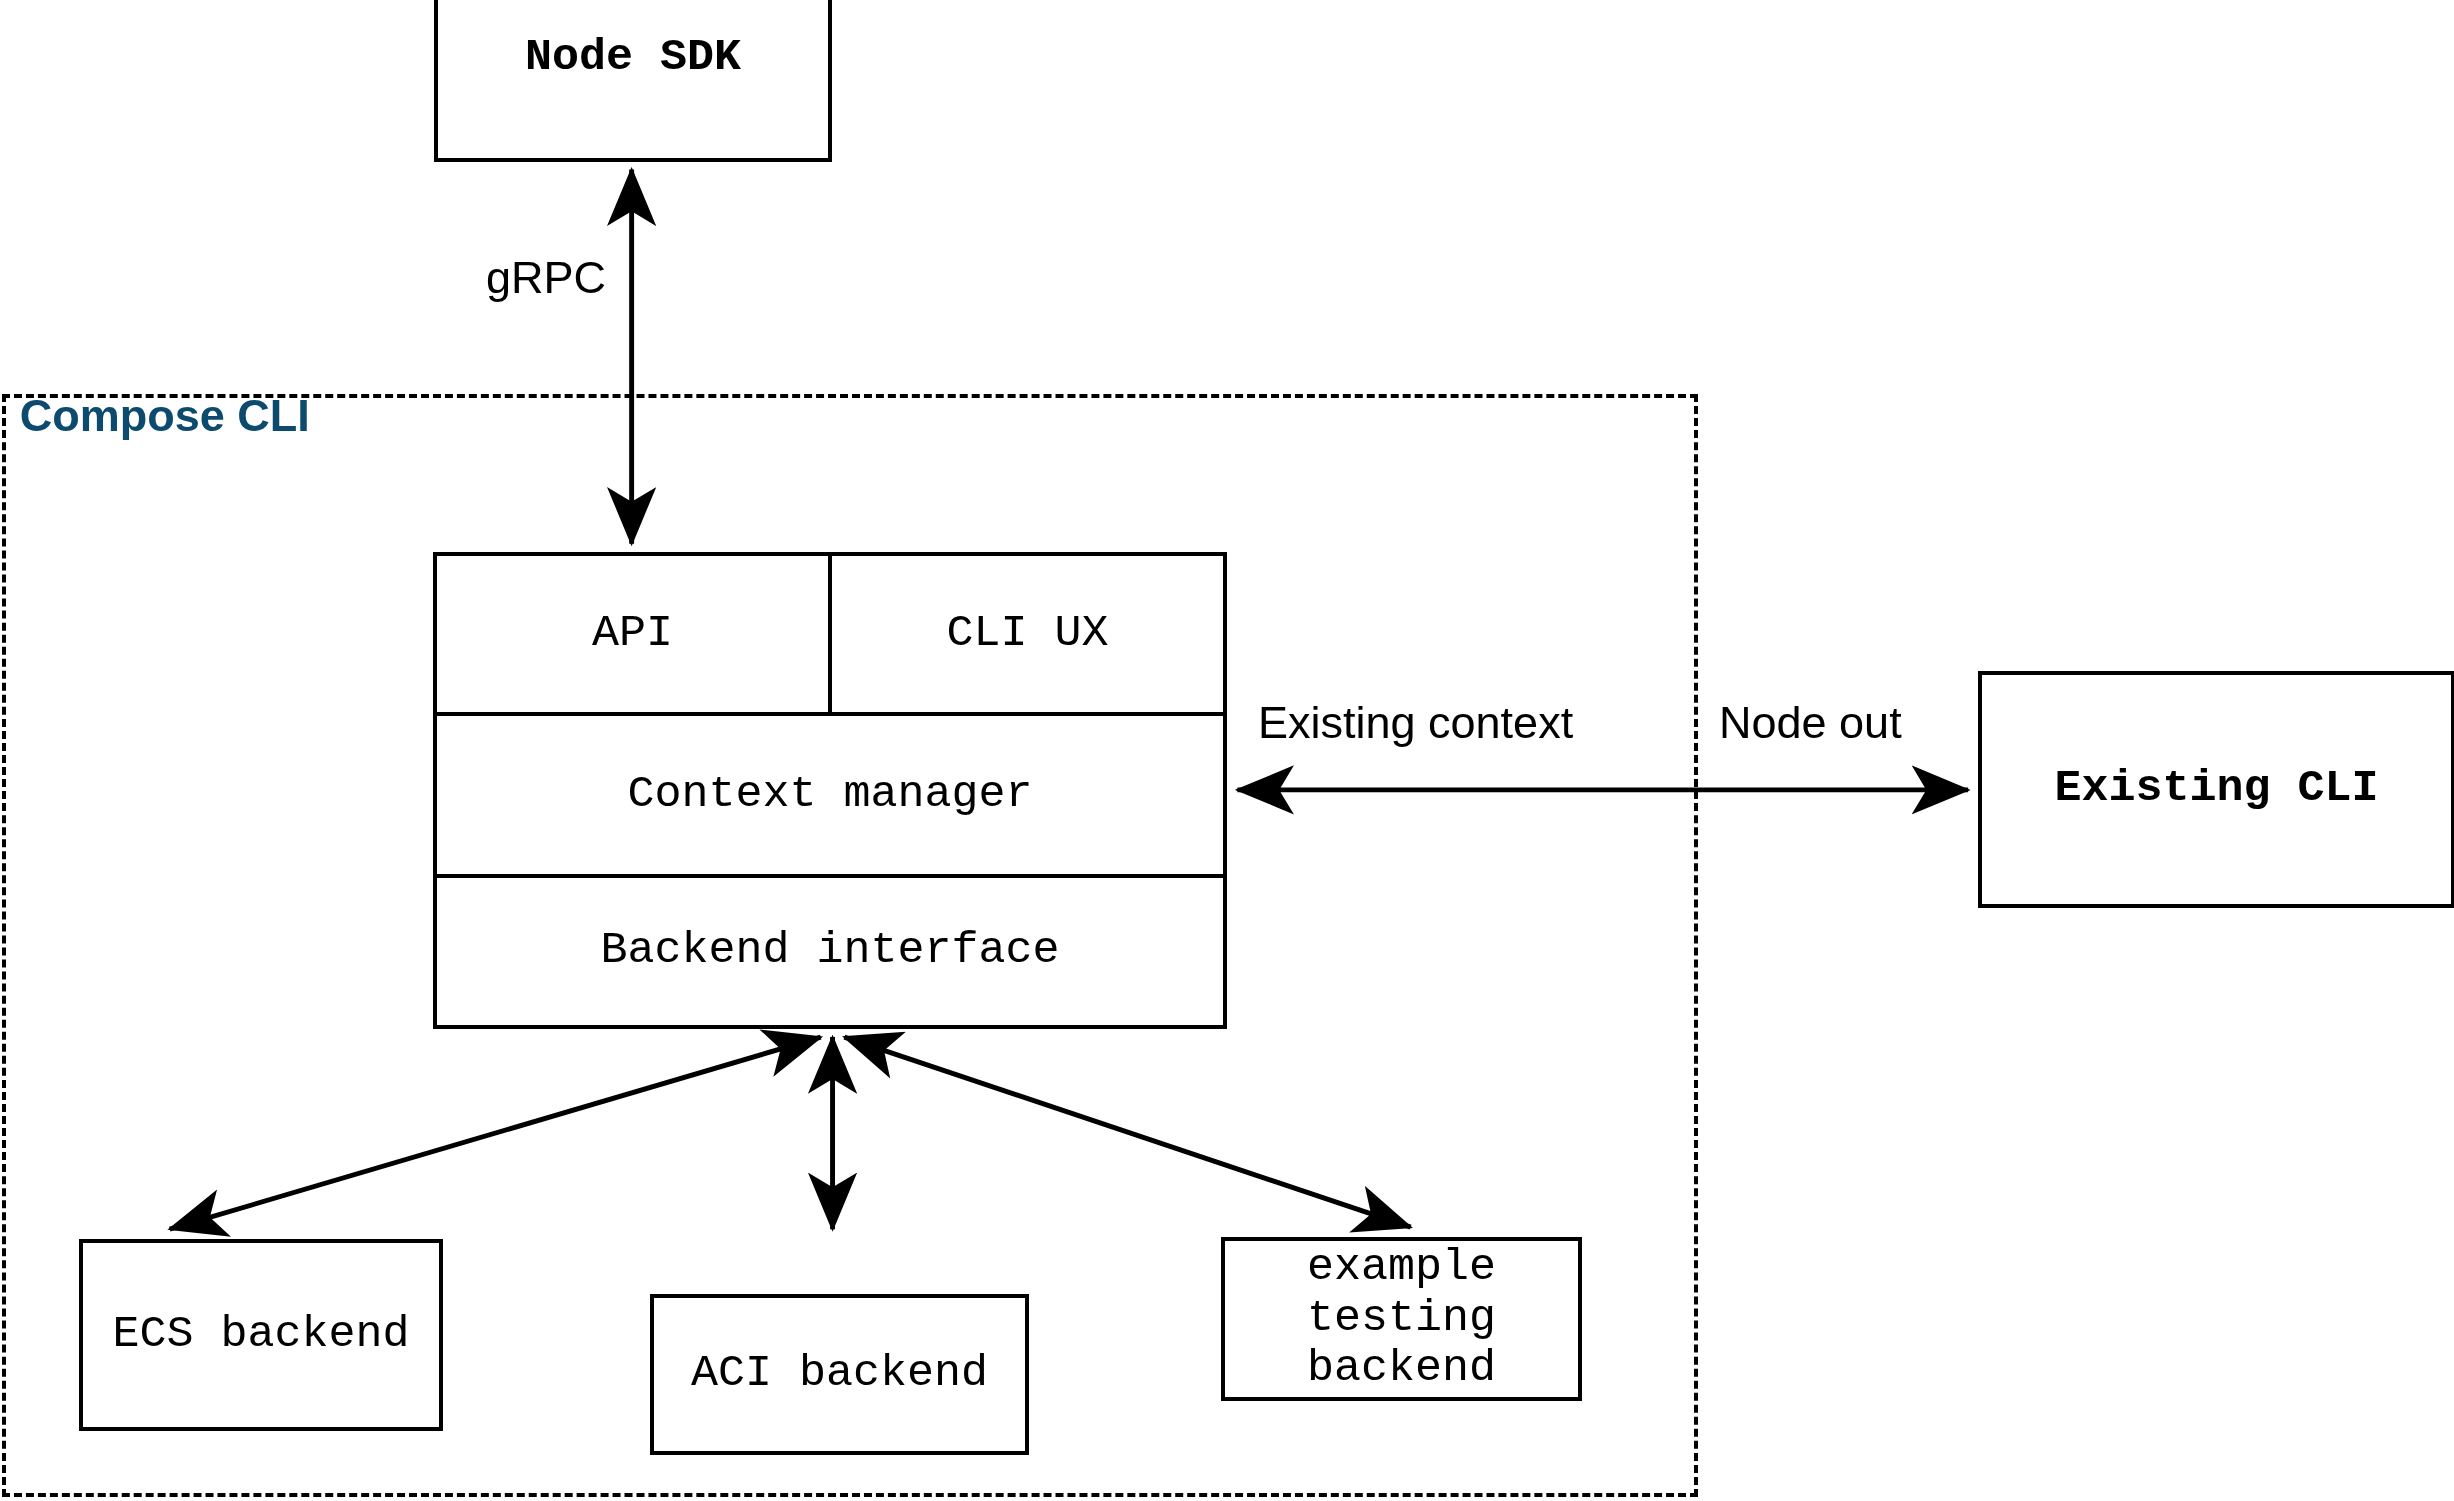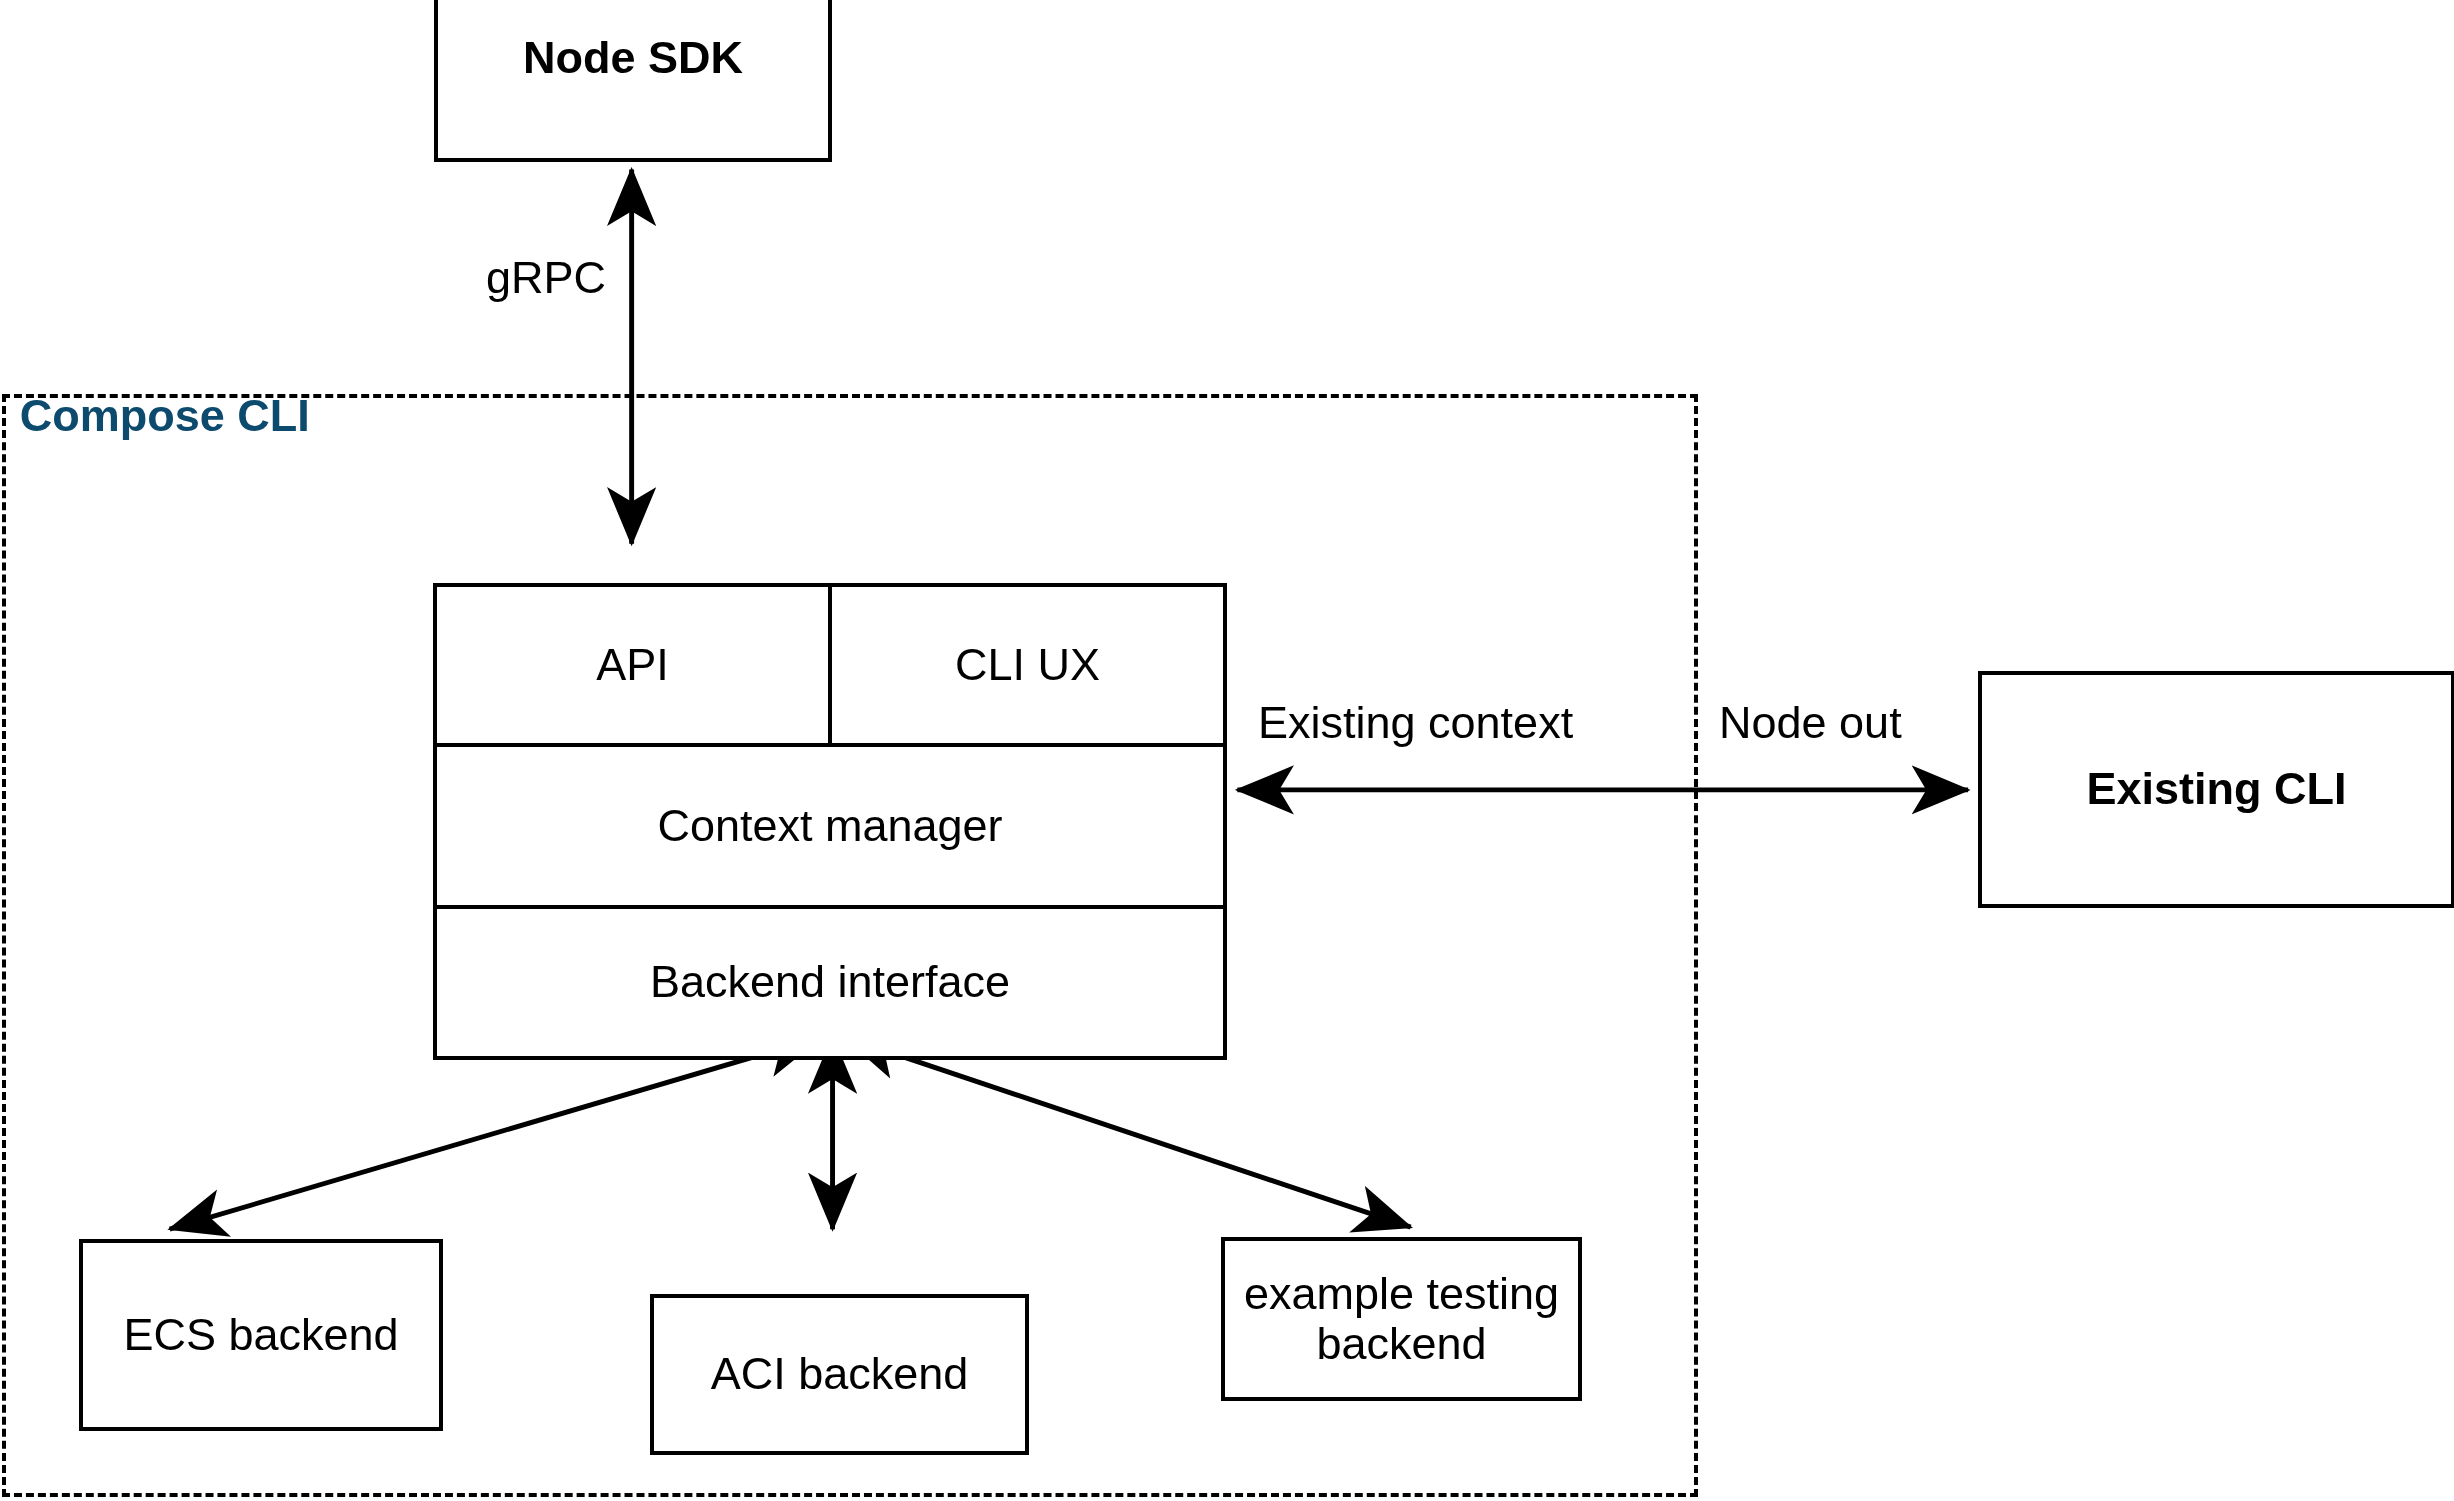--- a/index.html
+++ b/index.html
@@ -33,20 +33,21 @@
     align-items: center;
     justify-content: center;
     text-align: center;
     color: #000000;
   }
   .box-label {
     font-size: 45px;
     line-height: 1.12;
     color: #000000;
     white-space: pre-line;
+    font-family: Liberation Mono, monospace;
   }
   .bold .box-label { font-weight: bold; }
 
   
   #node-sdk {
     left: 434px;
     top: -45px;
     width: 398px;
     height: 207px;
   }
@@ -75,21 +76,20 @@
     position: absolute;
     left: 433px;
     top: 552px;
     width: 794px;
     height: 477px;
     box-sizing: border-box;
     border: 4.9px solid #000000;
     background: #ffffff;
     display: flex;
     flex-direction: column;
-    margin-top: 31px;
   }
   #core-row-top {
     display: flex;
     flex: 0 0 156px;
     border-bottom: 4.9px solid #000000;
   }
   #core-api, #core-cliux {
     flex: 1 1 50%;
     display: flex;
     align-items: center;

